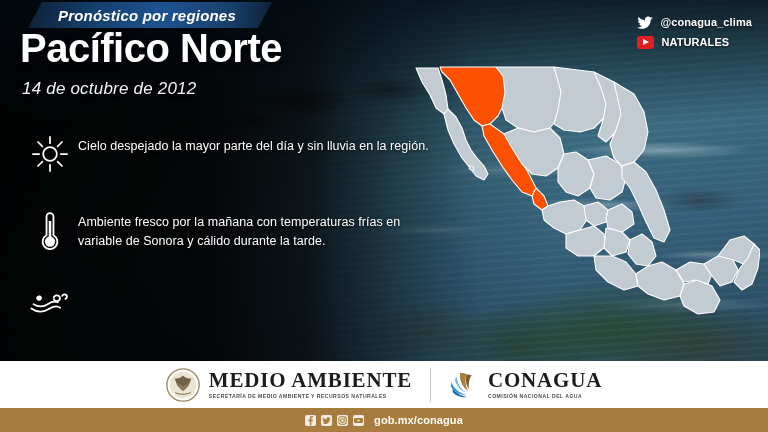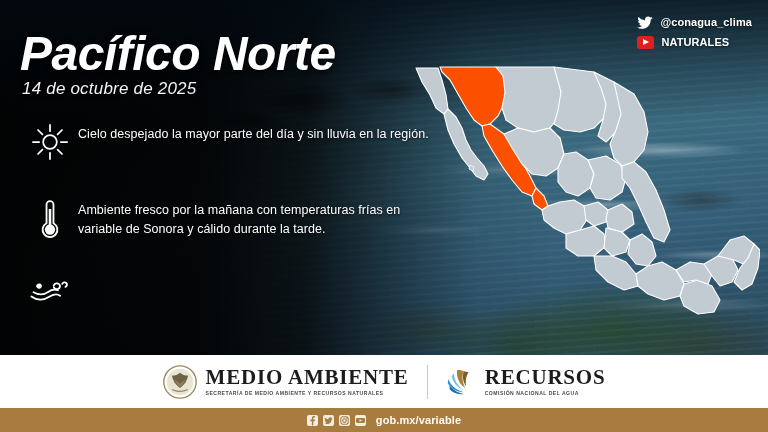--- a/index.html
+++ b/index.html
@@ -85,23 +85,22 @@
     font-weight: bold;
     letter-spacing: .2px;
     white-space: nowrap;
   }
 
   
   .title {
     position: absolute;
     left: 20px; top: 26px;
     color: #ffffff;
-    font-size: 48px;
+    font-size: 40px;
     font-weight: bold;
-    font-style: italic;
     letter-spacing: -.5px;
     text-shadow: 0 2px 6px rgba(0,0,0,.85);
     white-space: nowrap;
   }
   .date {
     position: absolute;
     left: 22px; top: 79px;
     color: #f2f4f6;
     font-size: 17px;
     font-style: italic;
@@ -142,21 +141,21 @@
     content: "";
     position: absolute; left: 6px; top: 3.2px;
     border-left: 6px solid #fff;
     border-top: 3.4px solid transparent;
     border-bottom: 3.4px solid transparent;
   }
 
   
   .items {
     position: absolute;
-    left: 22px; top: 120px;
+    left: 22px; top: 132px;
     width: 420px;
   }
   .item {
     display: flex;
     align-items: flex-start;
     margin-bottom: 30px;
     min-height: 46px;
   }
   .item-icon {
     width: 56px;
@@ -178,21 +177,21 @@
     position: absolute;
     left: 408px; top: 62px;
     width: 352px; height: 298px;
   }
   .map svg { display: block; width: 100%; height: 100%; }
 
   
   .footer {
     position: absolute;
     left: 0; right: 0; bottom: 24px;
-    height: 53px;
+    height: 47px;
     background: #ffffff;
     display: flex; align-items: center; justify-content: center;
     gap: 18px;
   }
   .logo-group { display: flex; align-items: center; gap: 9px; }
   .seal { width: 34px; height: 34px; display:block; }
   .logo-words { display: flex; flex-direction: column; line-height: 1; }
   .logo-main {
     font-family: "Liberation Serif", serif;
     font-size: 21px; font-weight: bold;
@@ -244,23 +243,26 @@
 </head>
 <body>
 
 <div id="stage">
 
   <div class="photo"></div>
   <div class="photo-bands"></div>
   <div class="scrim"></div>
   <div class="scrim-top"></div>
 
+  <div class="ribbon">
+    <span class="ribbon-text">Pronóstico por regiones</span>
+  </div>
 
   <div class="title">Pacífico Norte</div>
-  <div class="date">14 de octubre de 2025</div>
+  <div class="date">14 de octubre de 2012</div>
 
   <div class="social-top">
     <div class="social-row">
       <svg class="ico-tw" viewBox="0 0 24 20">
         <path fill="#ffffff" d="M23.6 2.4a9.4 9.4 0 0 1-2.7.75A4.72 4.72 0 0 0 23 .54a9.4 9.4 0 0 1-3 1.14A4.7 4.7 0 0 0 11.9 5a4.9 4.9 0 0 0 .12 1.07A13.34 13.34 0 0 1 2.3.96a4.7 4.7 0 0 0 1.46 6.27A4.66 4.66 0 0 1 1.6 6.64v.06a4.7 4.7 0 0 0 3.77 4.6 4.7 4.7 0 0 1-2.12.08 4.71 4.71 0 0 0 4.4 3.26A9.43 9.43 0 0 1 0 16.6a13.3 13.3 0 0 0 7.2 2.1c8.64 0 13.37-7.15 13.37-13.35l-.02-.61A9.5 9.5 0 0 0 23.6 2.4z"></path>
       </svg>
       <span class="lbl">@conagua_clima</span>
     </div>
     <div class="social-row">
       <span class="ico-yt"></span>
@@ -390,21 +392,21 @@
 
     <div class="logo-group">
       <svg class="conagua-mark" viewBox="0 0 34 36">
         <path fill="#1a6fa8" d="M4 26c3.6 4.4 9.4 6.6 16 5.6-5.8-1.2-10-3.4-13-6.4-1.2-1.2-2.2-2.4-3-3.8.1 1.7.4 3.3 0 4.6z"></path>
         <path fill="#2e93cf" d="M2 19.5c3.8 6.2 10 9.8 18.2 10.2-6.6-2-11.4-5.2-14.6-9.4-1.3-1.8-2.3-3.6-3-5.6-.1 1.6-.3 3.2-.6 4.8z"></path>
         <path fill="#6fbde2" d="M6.5 11.5c1.6 7 6 12.4 13.2 15.6-5-3.6-8.2-7.8-9.8-12.8-.6-1.8-.9-3.7-1-5.6-.9.9-1.7 1.8-2.4 2.8z"></path>
         <path fill="#a8803c" d="M12.5 4.5c-.4 5 .4 9.4 2.6 13.2 1.6 2.8 3.8 5.1 6.6 7-2.2-4.2-3.2-8.4-3-12.6.1-2.2.5-4.3 1.2-6.4-2.5-1.2-4.9-1.6-7.4-1.2z"></path>
         <path fill="#7d5b26" d="M20 5.7c-.9 3.4-1.1 6.6-.5 9.7.5 2.6 1.6 5 3.2 7.3-.6-4.1-.4-7.8.7-11.2.5-1.6 1.2-3.1 2.1-4.5-1.7-.7-3.5-1.1-5.5-1.3z"></path>
       </svg>
       <div class="logo-words">
-        <span class="logo-main-cg">RECURSOS</span>
+        <span class="logo-main-cg">CONAGUA</span>
         <span class="logo-sub-cg">COMISIÓN NACIONAL DEL AGUA</span>
       </div>
     </div>
 
   </div>
 
   <div class="goldbar">
     <span class="gb-ico">
       <svg viewBox="0 0 11 11">
           <path fill="#a87c3e" d="M6.3 10.5V6.2h1.4l.22-1.7H6.3V3.4c0-.5.14-.83.85-.83h.9V1.05C7.9 1.02 7.4 1 6.84 1 5.66 1 4.85 1.72 4.85 3.04V4.5H3.4v1.7h1.45v4.3z"></path>
@@ -421,16 +423,16 @@
         <circle cx="5.5" cy="5.5" r="1.85" fill="none" stroke="#a87c3e" stroke-width="1.05"></circle>
         <circle cx="7.85" cy="3.2" r=".62" fill="#a87c3e"></circle>
       </svg>
     </span>
     <span class="gb-ico">
       <svg viewBox="0 0 11 11">
         <rect x="1" y="2.9" width="9" height="5.2" rx="1.4" fill="#a87c3e"></rect>
         <path fill="#f2ede4" d="M4.5 4.3 L7.2 5.5 L4.5 6.7 Z"></path>
       </svg>
     </span>
-    <span class="gb-url">gob.mx/variable</span>
+    <span class="gb-url">gob.mx/conagua</span>
   </div>
 
 </div>
 
 </body></html>

